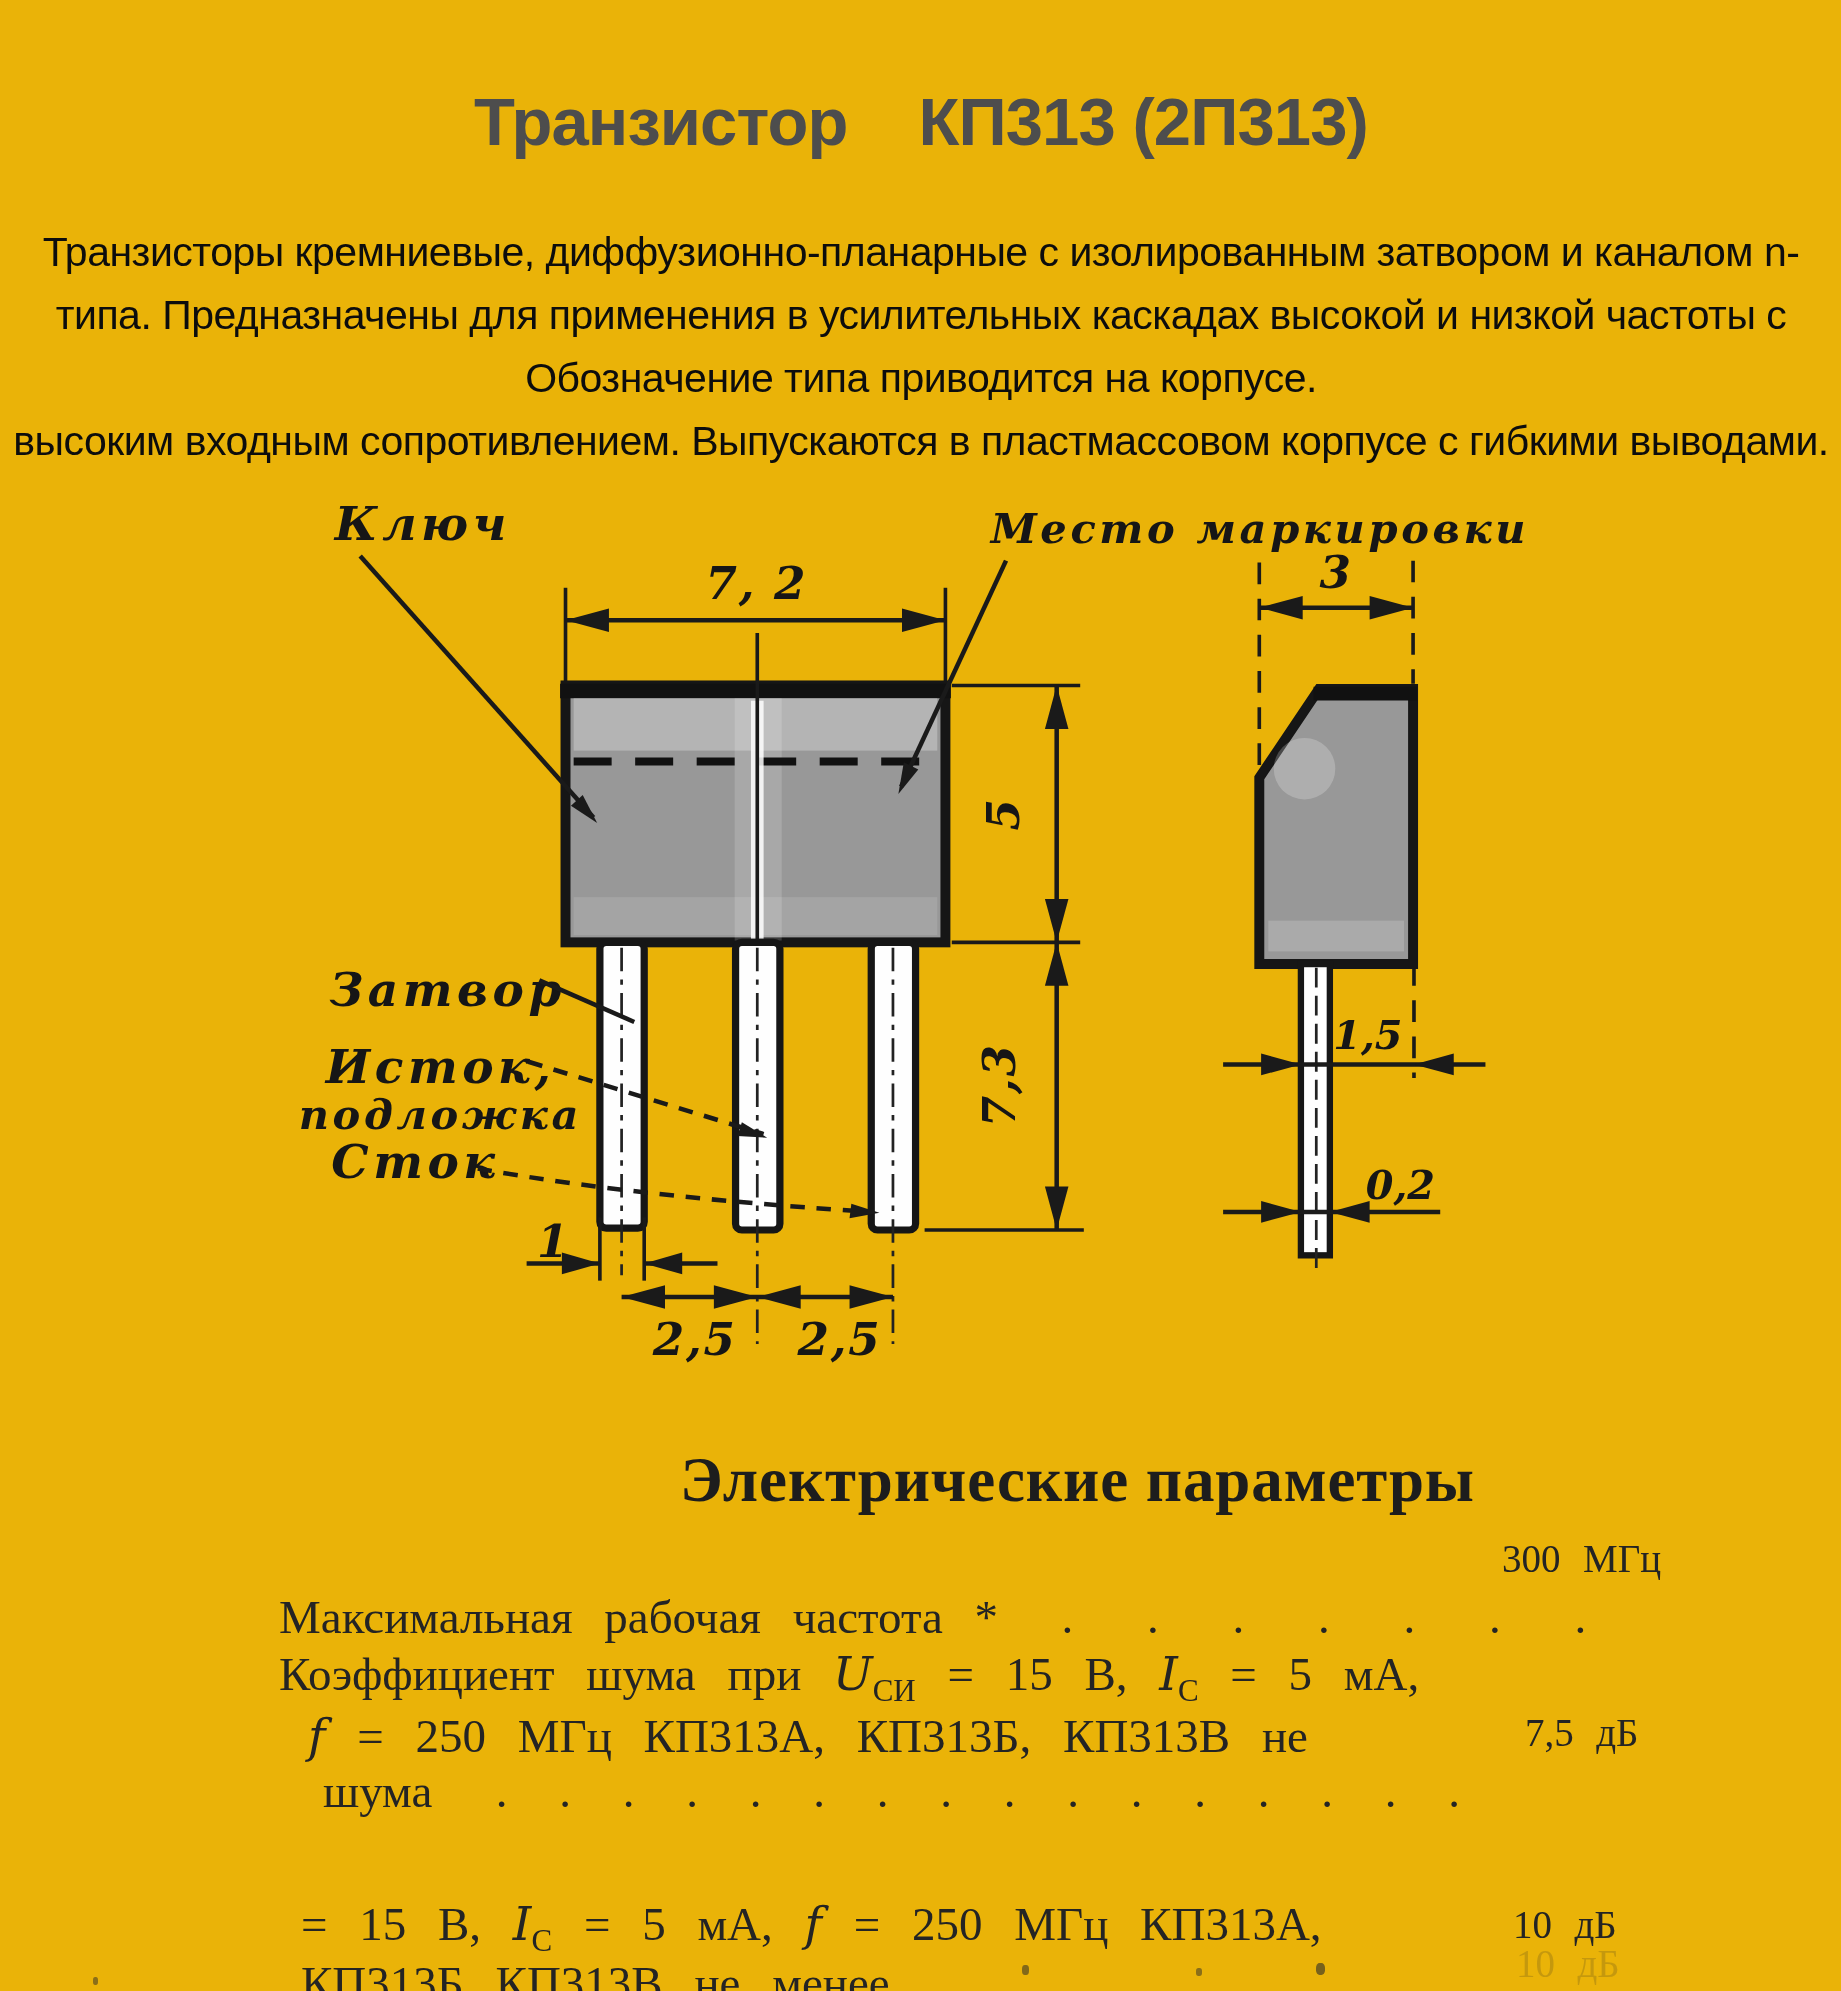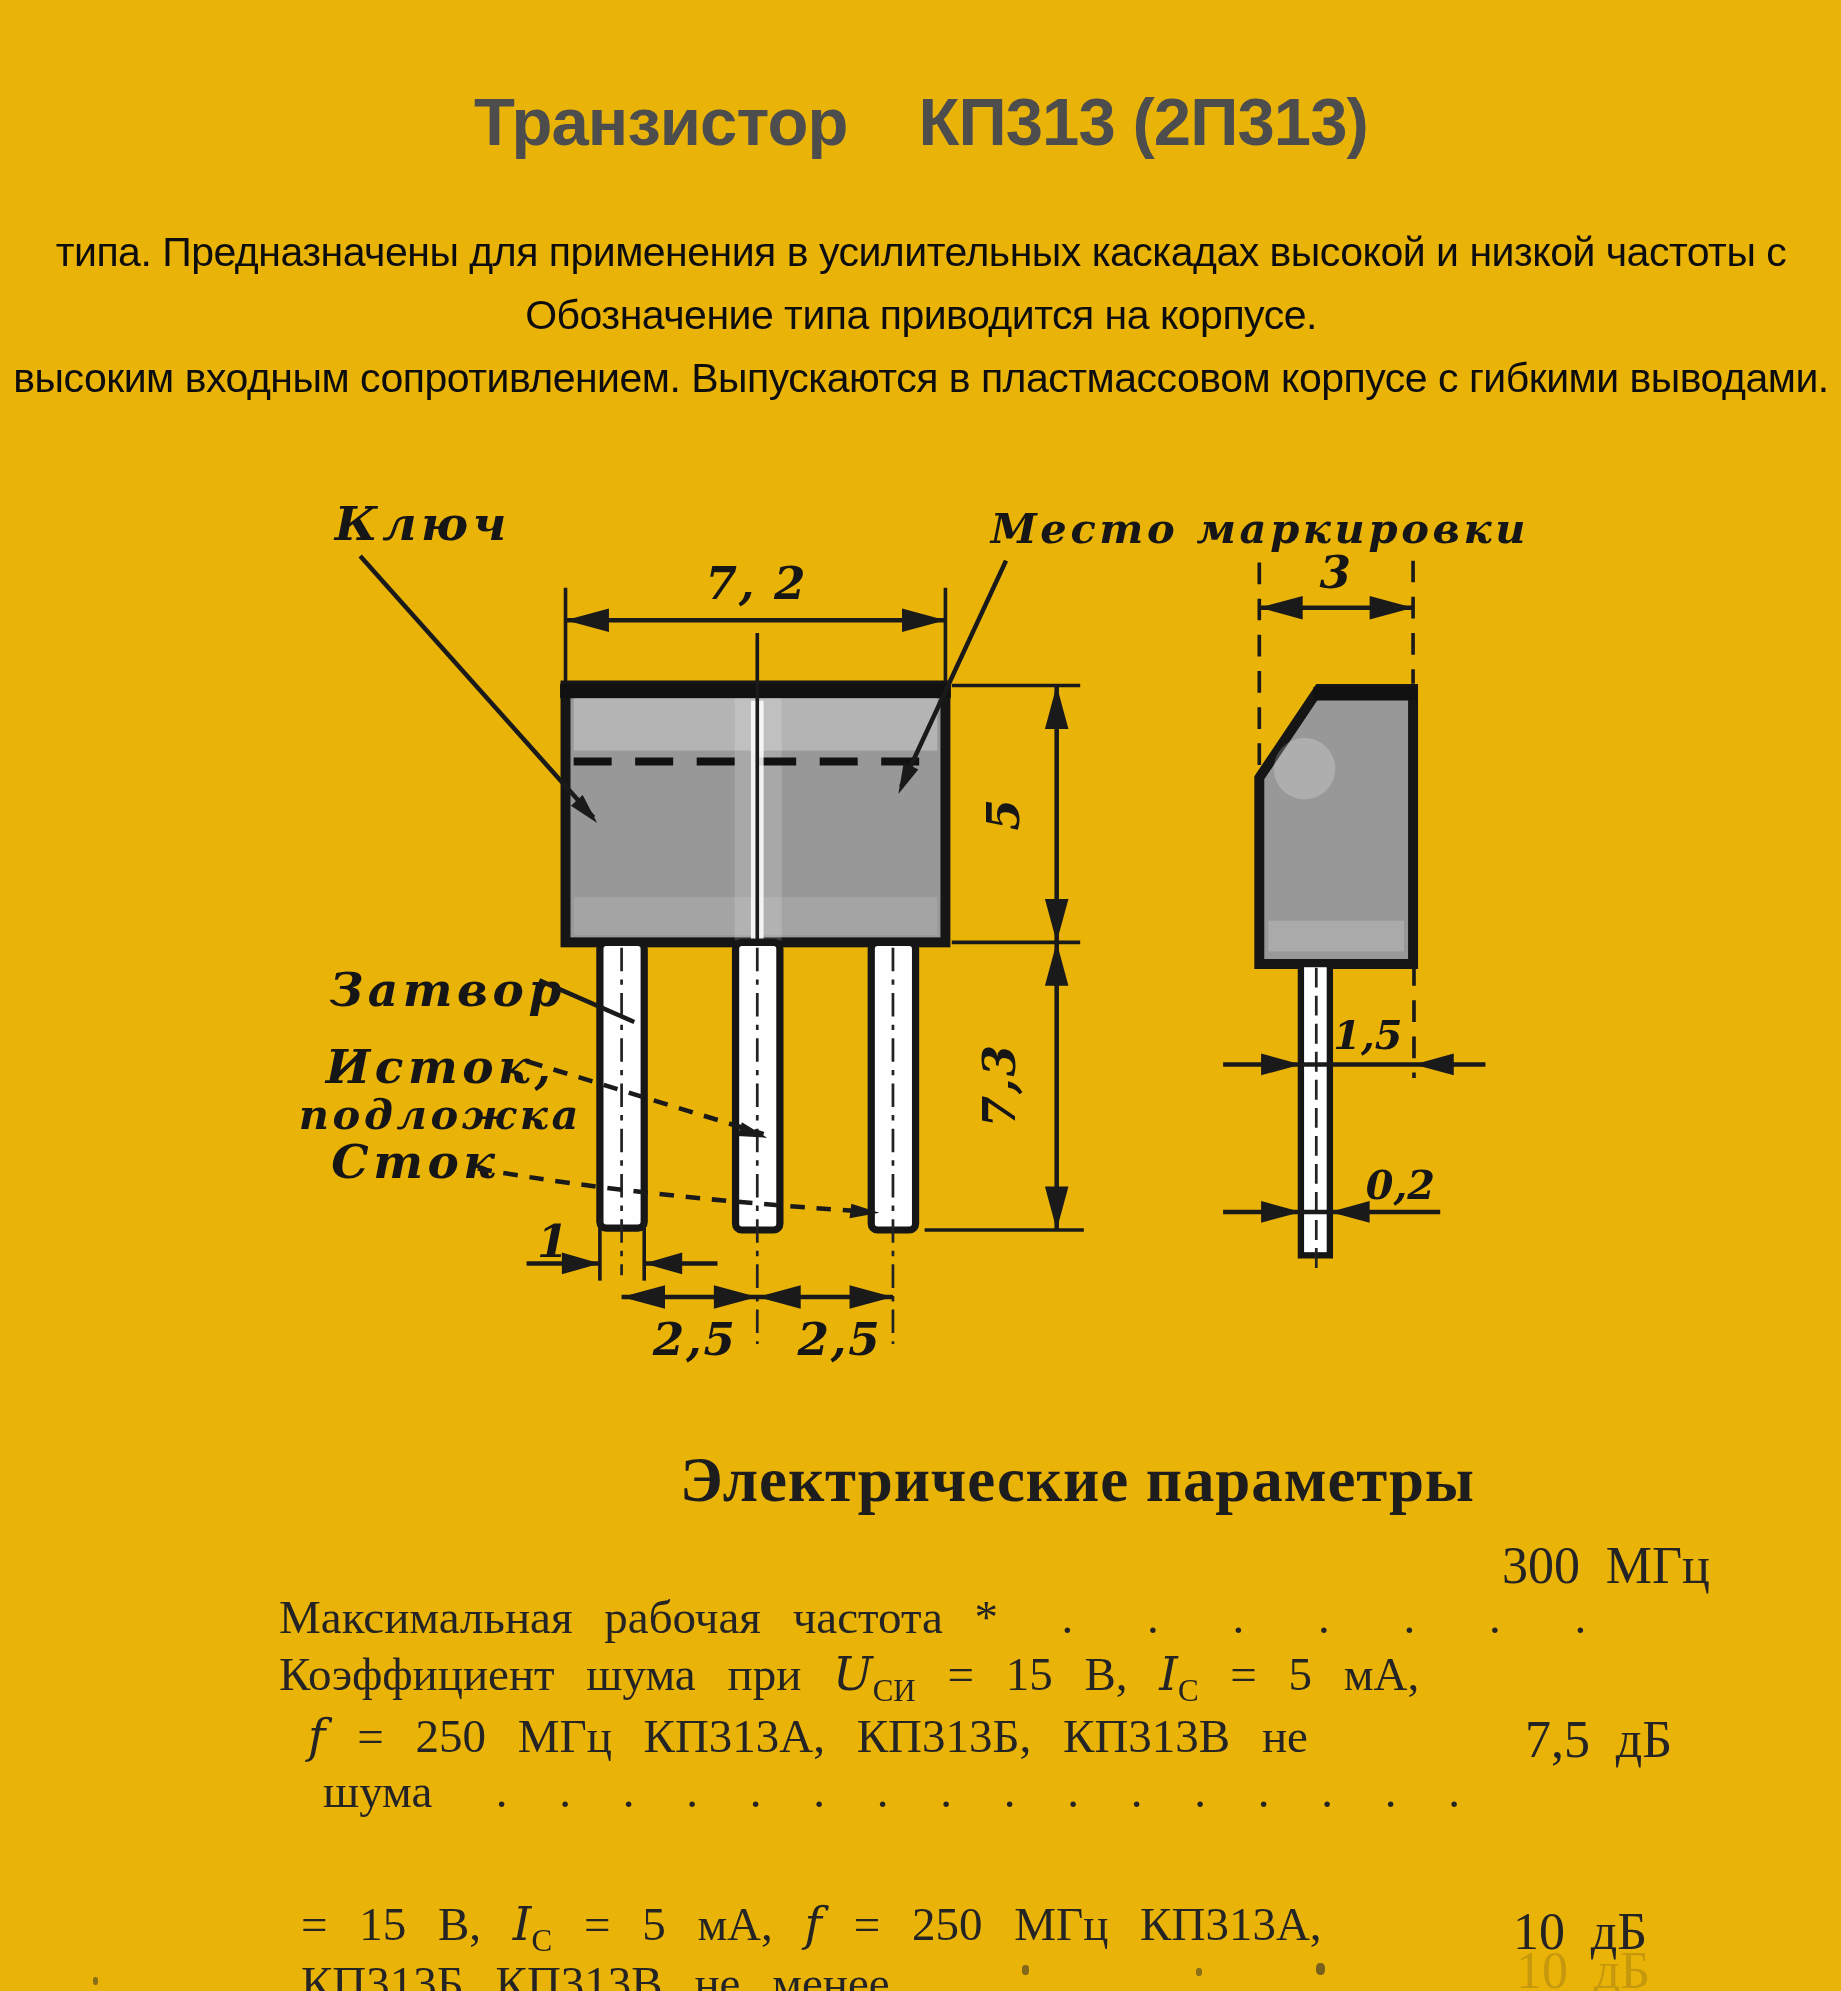--- a/index.html
+++ b/index.html
@@ -23,33 +23,34 @@
   .params-heading{position:absolute;left:680px;top:1444px;
         font-family:"Liberation Serif",serif;font-weight:bold;font-size:63px;color:#1d1d1d;
         letter-spacing:0.9px;white-space:pre;}
   .prow{position:absolute;font-family:"Liberation Serif",serif;font-size:47px;color:#242424;
         white-space:pre;word-spacing:20px;}
   .pvar{font-style:italic;font-family:"DejaVu Serif",serif;}
   .psub{font-size:31px;vertical-align:-11px;line-height:0;}
   .dots-a{word-spacing:62px;}
   .dots-b{word-spacing:40px;}
   .dots-c{word-spacing:26px;}
-  .pval{position:absolute;font-family:"Liberation Serif",serif;font-size:52px;color:#242424;
+  .pval{position:absolute;font-family:"Liberation Serif",serif;font-size:39px;color:#242424;
         white-space:pre;word-spacing:12.7px;}
   .ghost{opacity:0.18;}
   .speck{position:absolute;background:#2a2a2a;border-radius:40%;}
 </style>
 </head>
 <body>
 
 <div class="page">
 
   <div class="page-title">Транзистор    КП313 (2П313)</div>
 
   <div class="intro">
+    <div>Транзисторы кремниевые, диффузионно-планарные с изолированным затвором и каналом n-</div>
     <div>типа. Предназначены для применения в усилительных каскадах высокой и низкой частоты с</div>
     <div>Обозначение типа приводится на корпусе.</div>
     <div>высоким входным сопротивлением. Выпускаются в пластмассовом корпусе с гибкими выводами.</div>
   </div>
 
   <svg class="drawing-svg" viewBox="0 480 2036 1100">
 
     <g stroke-linecap="butt">
 
       <line x1="625" y1="650" x2="625" y2="754" stroke="#1a1a1a" stroke-width="4"></line>

